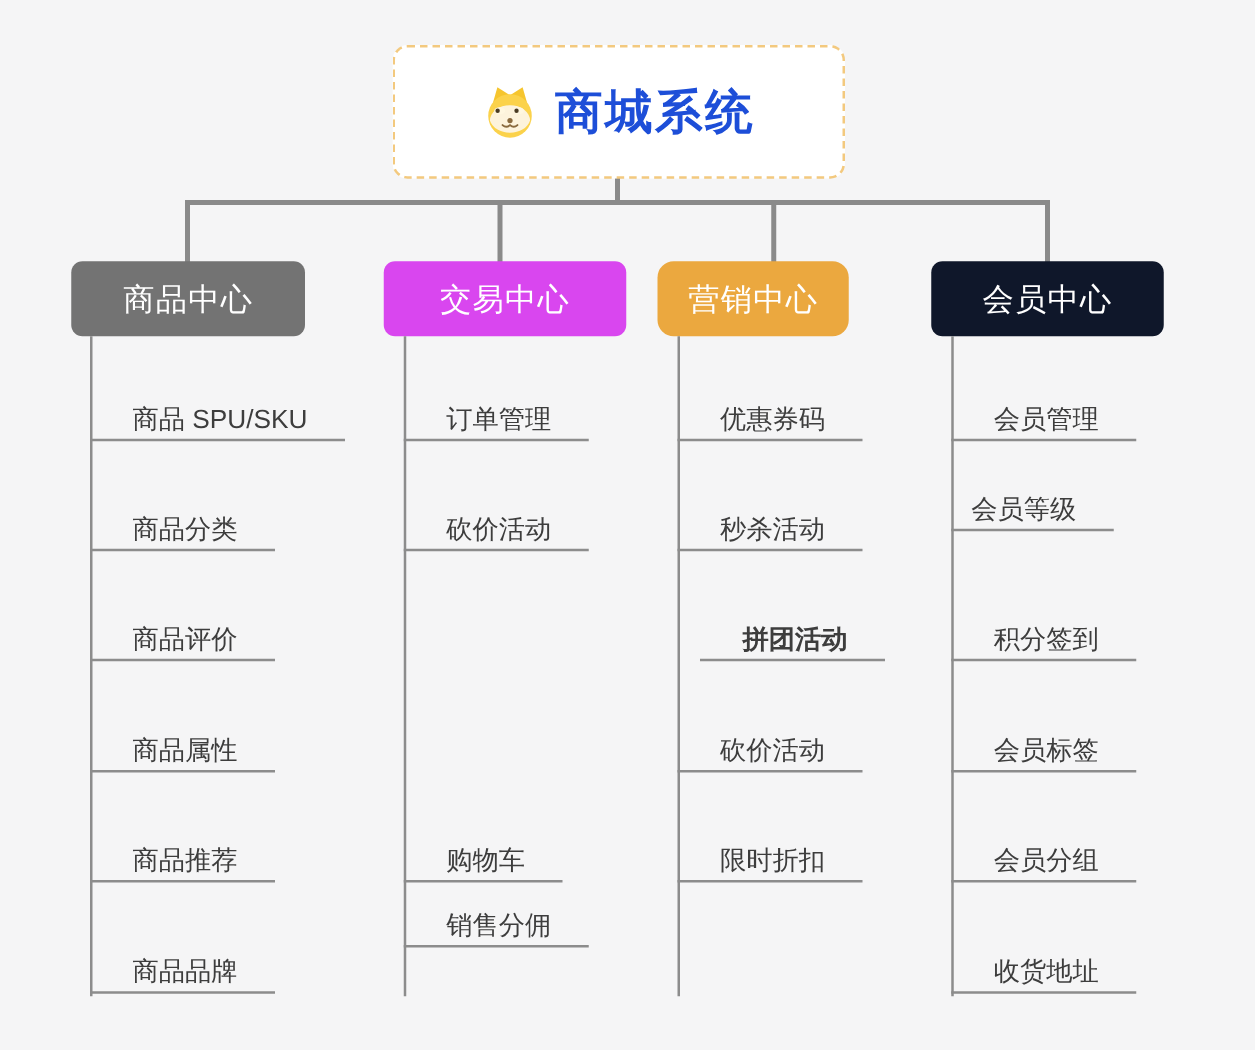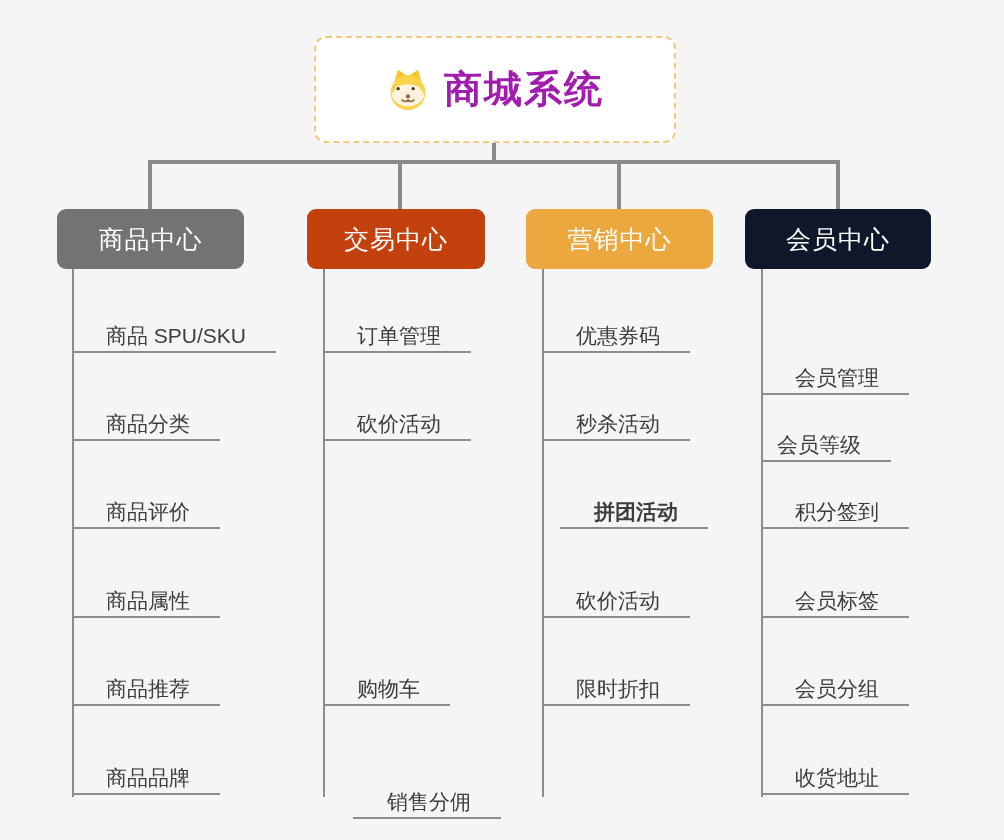--- a/index.html
+++ b/index.html
@@ -57,51 +57,51 @@
         <circle cx="24" cy="27" r="19" fill="#fbd24b"></circle>
         <path d="M6.5 31 A18 14 0 0 0 41.5 31 A17 13 0 0 0 6.5 31 Z" fill="#fdf3dc"></path>
         <ellipse cx="15" cy="22.5" rx="4.8" ry="3.1" fill="#fff7e0"></ellipse>
         <ellipse cx="31.5" cy="22.5" rx="4.8" ry="3.1" fill="#fff7e0"></ellipse>
         <circle cx="13.2" cy="22.5" r="1.9" fill="#4a3b23"></circle>
         <circle cx="29.7" cy="22.5" r="1.9" fill="#4a3b23"></circle>
         <circle cx="24" cy="31" r="2.3" fill="#8a6a3e"></circle>
         <path d="M17.5 35 Q20.7 38 24 35 Q27.3 38 30.5 35" stroke="#8a6a3e" stroke-width="1.7" fill="none" stroke-linecap="round"></path>
       </svg>
     </span>
-    <span class="root-title" style="color: #a21caf;">商城系统</span>
+    <span class="root-title" style="color: #1d4ed8;">商城系统</span>
   </div>
 
   <div class="hdr" style="left: 57px; width: 187px; background-color: #737373;">商品中心</div>
-  <div class="hdr" style="left: 307px; width: 178px; background-color: #c2410c;">交易中心</div>
-  <div class="hdr" style="left: 526px; width: 187px; background-color: rgb(235, 168, 63);">营销中心</div>
+  <div class="hdr" style="left: 307px; width: 194px; background-color: #d946ef;">交易中心</div>
+  <div class="hdr" style="left: 526px; width: 153px; background-color: rgb(235, 168, 63); border-radius: 13px;">营销中心</div>
   <div class="hdr" style="left: 745px; width: 186px; background-color: #0f172a;">会员中心</div>
 
   <div class="vline" style="left:72px;  top:269px; height:528px;"></div>
   <div class="vline" style="left:323px; top:269px; height:528px;"></div>
   <div class="vline" style="left:542px; top:269px; height:528px;"></div>
   <div class="vline" style="left:761px; top:269px; height:528px;"></div>
 
   <div class="leaf" style="left:72px; top:321px;">商品 SPU/SKU</div>
   <div class="leaf" style="left:72px; top:409px;">商品分类</div>
   <div class="leaf" style="left:72px; top:586px;">商品属性</div>
   <div class="leaf" style="left:72px; top:497px;">商品评价</div>
   <div class="leaf" style="left:72px; top:674px;">商品推荐</div>
   <div class="leaf" style="left:72px; top:763px;">商品品牌</div>
 
   <div class="leaf" style="left:323px; top:321px;">订单管理</div>
   <div class="leaf" style="left:323px; top:409px;">砍价活动</div>
   <div class="leaf" style="left:323px; top:674px;">购物车</div>
-  <div class="leaf" style="left:323px; top:787px;margin-left:30px;">销售分佣</div>
+  <div class="leaf" style="left:323px; top:726px;">销售分佣</div>
 
   <div class="leaf" style="left:542px; top:321px;">优惠券码</div>
   <div class="leaf" style="left:542px; top:409px;">秒杀活动</div>
   <div class="leaf" style="left:560px; top:497px;font-weight:bold;">拼团活动</div>
   <div class="leaf" style="left:542px; top:586px;">砍价活动</div>
   <div class="leaf" style="left:542px; top:674px;">限时折扣</div>
 
-  <div class="leaf" style="left:761px; top:321px;margin-top:42px;">会员管理</div>
-  <div class="leaf" style="left:761px; top:430px;padding-left:16px;">会员等级</div>
+  <div class="leaf" style="left:761px; top:321px;">会员管理</div>
+  <div class="leaf" style="left:761px; top:393px;padding-left:16px;">会员等级</div>
   <div class="leaf" style="left:761px; top:497px;">积分签到</div>
   <div class="leaf" style="left:761px; top:586px;">会员标签</div>
   <div class="leaf" style="left:761px; top:674px;">会员分组</div>
   <div class="leaf" style="left:761px; top:763px;">收货地址</div>
 
 </div>
 
 </body></html>

